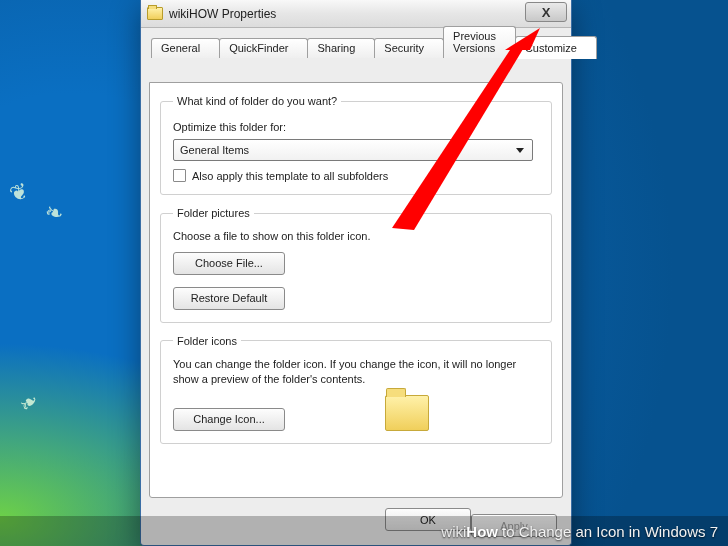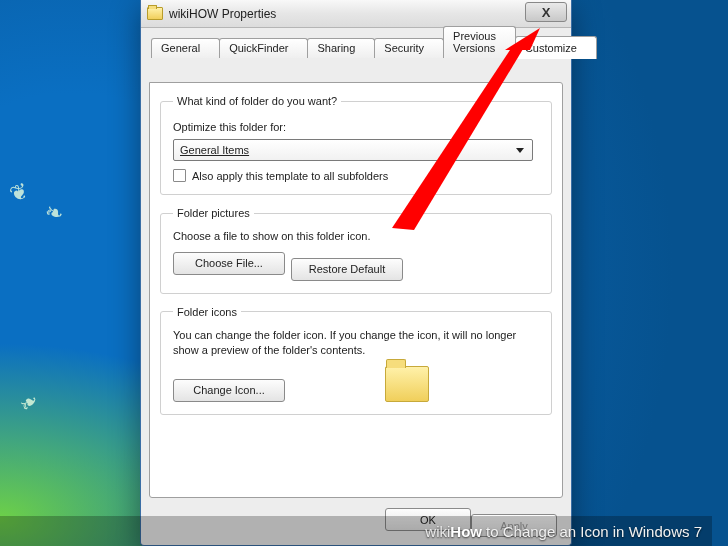--- a/index.html
+++ b/index.html
@@ -73,59 +73,59 @@
   }
   legend { font-size:11px; padding:0 4px; color:#222; }
   .label-row { margin: 4px 0 6px 0; }
 
   .combo {
     width: 360px; height: 22px;
     display:flex; align-items:center; justify-content:space-between;
     padding: 0 8px 0 6px;
     background: linear-gradient(180deg,#fff,#f1f1f1);
     border:1px solid #7a7a7a; border-radius:2px;
-    font-size:11px; margin-bottom:8px;text-decoration:underline;
+    font-size:11px; margin-bottom:8px;
   }
   .combo .arrow { width:0;height:0;border-left:4px solid transparent;border-right:4px solid transparent;border-top:5px solid #222; }
 
   .chk-row { display:flex; align-items:center; gap:6px; font-size:11px; }
   .chk { width:13px; height:13px; border:1px solid #8a8a8a; background:#fff; border-radius:1px; }
 
   .btn {
     display:inline-flex; align-items:center; justify-content:center;
     min-width: 112px; height:23px; padding:0 12px;
     font-size:11px; color:#222;
     background: linear-gradient(180deg,#fdfdfd,#e4e4e4);
     border:1px solid #8a8a8a; border-radius:3px;
     cursor:default;
   }
   .btn.disabled { color:#9a9a9a; }
   .btn + .btn { margin-top:6px; display:inline-flex; }
-  .btn-col { display:flex; flex-direction:row; align-items:flex-start; gap:6px;text-align:center; }
+  .btn-col { display:flex; flex-direction:column; align-items:flex-start; gap:6px;text-align:center; }
 
   .hint { font-size:11px; line-height:1.35; margin-bottom:8px; }
 
   .icon-row { display:flex; align-items:flex-end; gap: 100px; }
   .folder-big {
     width:44px; height:36px; position:relative;
     background: linear-gradient(180deg,#fff1a9,#f0cf5b);
     border:1px solid #c7a93a; border-radius:2px;
   }
   .folder-big::before {
     content:""; position:absolute; top:-8px; left:0; width:18px; height:8px;
     background:#f6dd7c; border:1px solid #c7a93a; border-bottom:none; border-radius:2px 2px 0 0;
   }
 
   .btnbar { display:flex; justify-content:flex-end; padding:10px 6px 0 6px; }
   .btnbar .btn { min-width:86px; }
 
   .arrow-overlay { position:absolute; left:300px; top:20px; width:260px; height:220px; pointer-events:none; z-index:50; }
 
   .caption {
-    position:absolute; left:0; right:16px; bottom:0; height:30px;
+    position:absolute; left:0; right:0; bottom:0; height:30px;
     background: rgba(0,0,0,0.25);
     display:flex; align-items:center; justify-content:flex-end;
     padding: 0 10px; color:#fff; font-size:15px;
     text-shadow: 0 1px 2px rgba(0,0,0,0.7);
     font-weight:400;
   }
   .caption .wiki { font-weight:400; color:#eaeaea; }
   .caption .how { font-weight:700; color:#fff; margin-right:4px; }
   .caption .rest { color:#f2f2f2; }
 </style>

